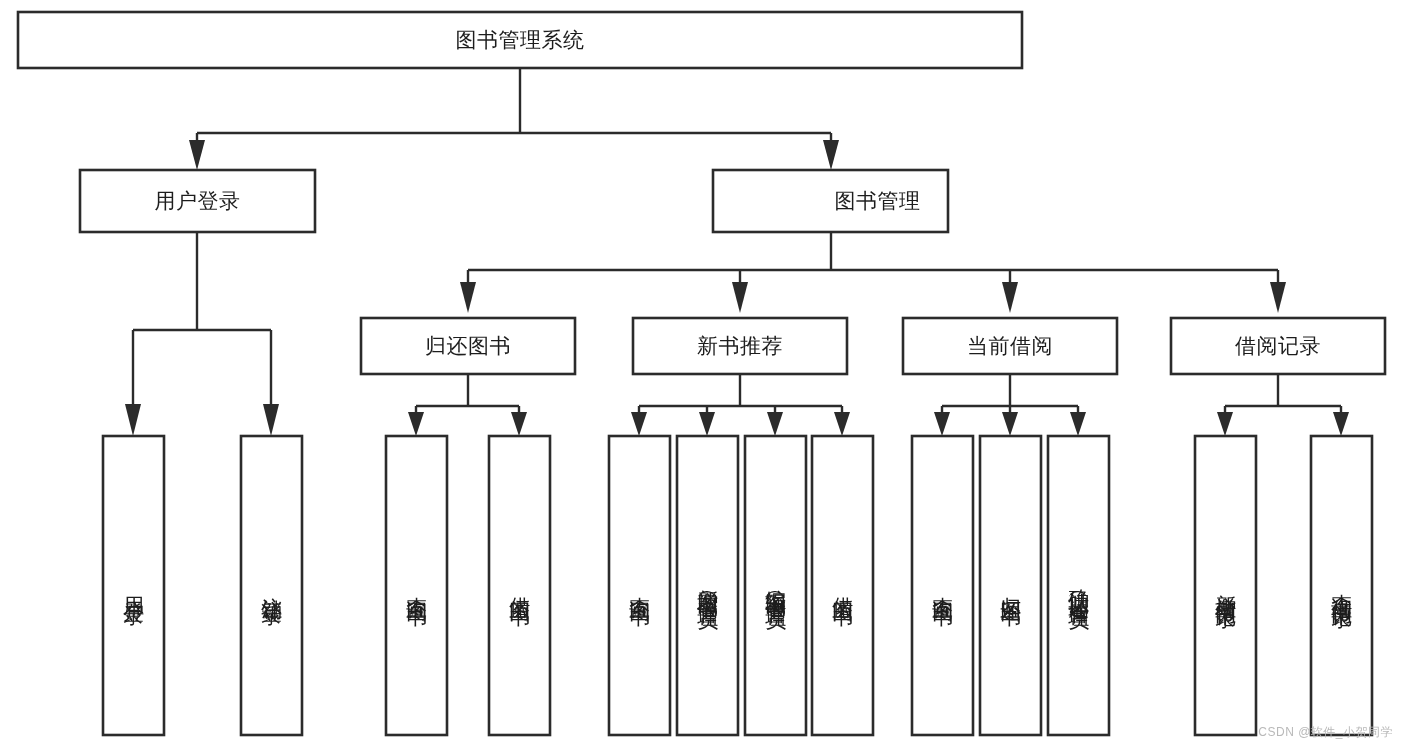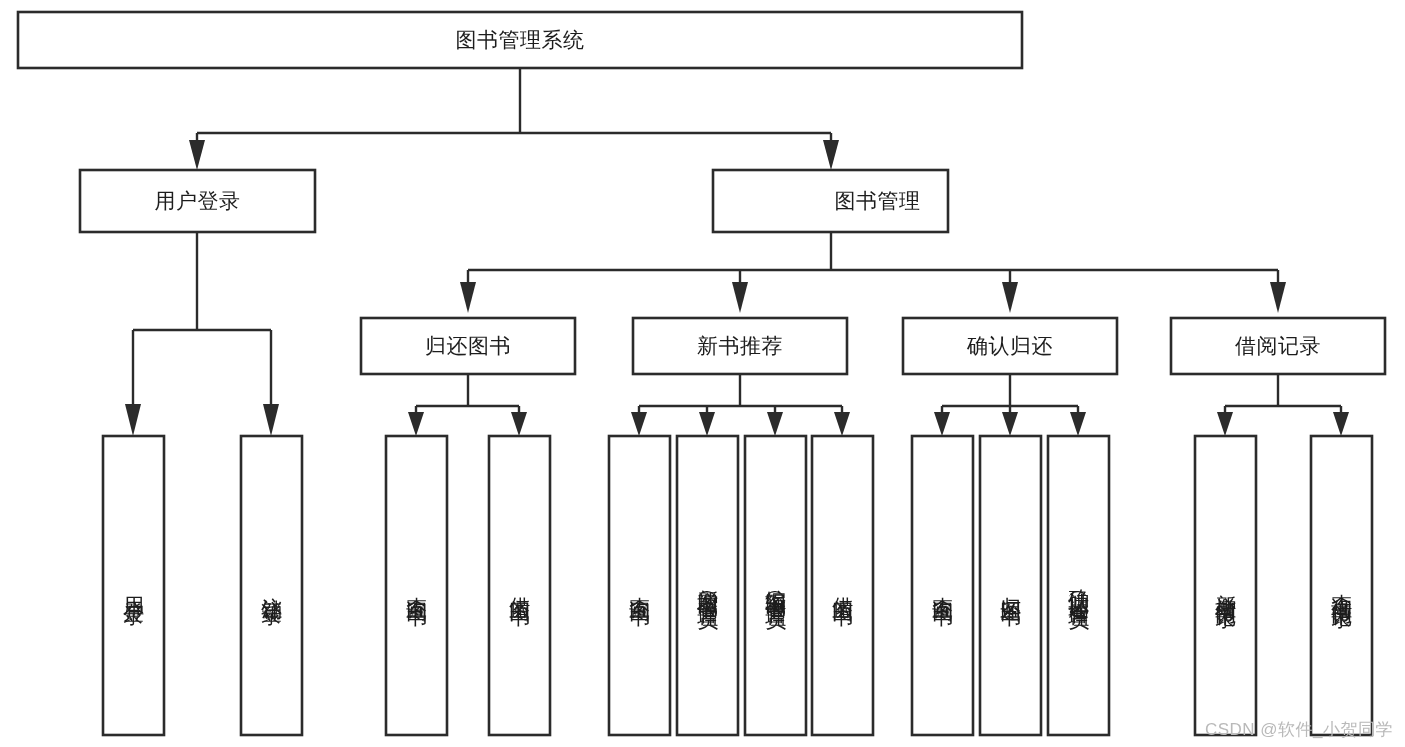--- a/index.html
+++ b/index.html
@@ -58,21 +58,21 @@
     writing-mode: vertical-rl;
     text-orientation: upright;
     font-size: 21px;
     line-height: 1.25;
     letter-spacing: 3px;
   }
   .watermark {
     position: absolute;
     right: 12px;
     bottom: 6px;
-    font-size: 17px;
+    font-size: 12px;
     color: #b9b9b9;
     white-space: nowrap;
     letter-spacing: 0.5px;
   }
 </style>
 </head>
 <body>
 
 <div id="canvas">
 
@@ -171,21 +171,21 @@
     </g>
   </svg>
 
   <div class="node-label horizontal" style="left:18px;top:12px;width:1004px;height:56px;">图书管理系统</div>
 
   <div class="node-label horizontal" style="left:80px;top:170px;width:235px;height:62px;">用户登录</div>
   <div class="node-label horizontal" style="left:713px;top:170px;width:235px;height:62px;margin-left:47px;">图书管理</div>
 
   <div class="node-label horizontal" style="left:361px;top:318px;width:214px;height:56px;">归还图书</div>
   <div class="node-label horizontal" style="left:633px;top:318px;width:214px;height:56px;">新书推荐</div>
-  <div class="node-label horizontal" style="left:903px;top:318px;width:214px;height:56px;">确认归还</div>
+  <div class="node-label horizontal" style="left:903px;top:318px;width:214px;height:56px;">当前借阅</div>
   <div class="node-label horizontal" style="left:1171px;top:318px;width:214px;height:56px;">借阅记录</div>
 
   <div class="node-label vertical" style="left:103px;top:436px;width:61px;height:299px;">用户登录</div>
   <div class="node-label vertical" style="left:241px;top:436px;width:61px;height:299px;">注销登录</div>
 
   <div class="node-label vertical" style="left:386px;top:436px;width:61px;height:299px;">查询图书</div>
   <div class="node-label vertical" style="left:489px;top:436px;width:61px;height:299px;">借阅图书</div>
 
   <div class="node-label vertical" style="left:609px;top:436px;width:61px;height:299px;">查询图书</div>
   <div class="node-label vertical" style="left:677px;top:436px;width:61px;height:299px;">新增图书（管理员）</div>

